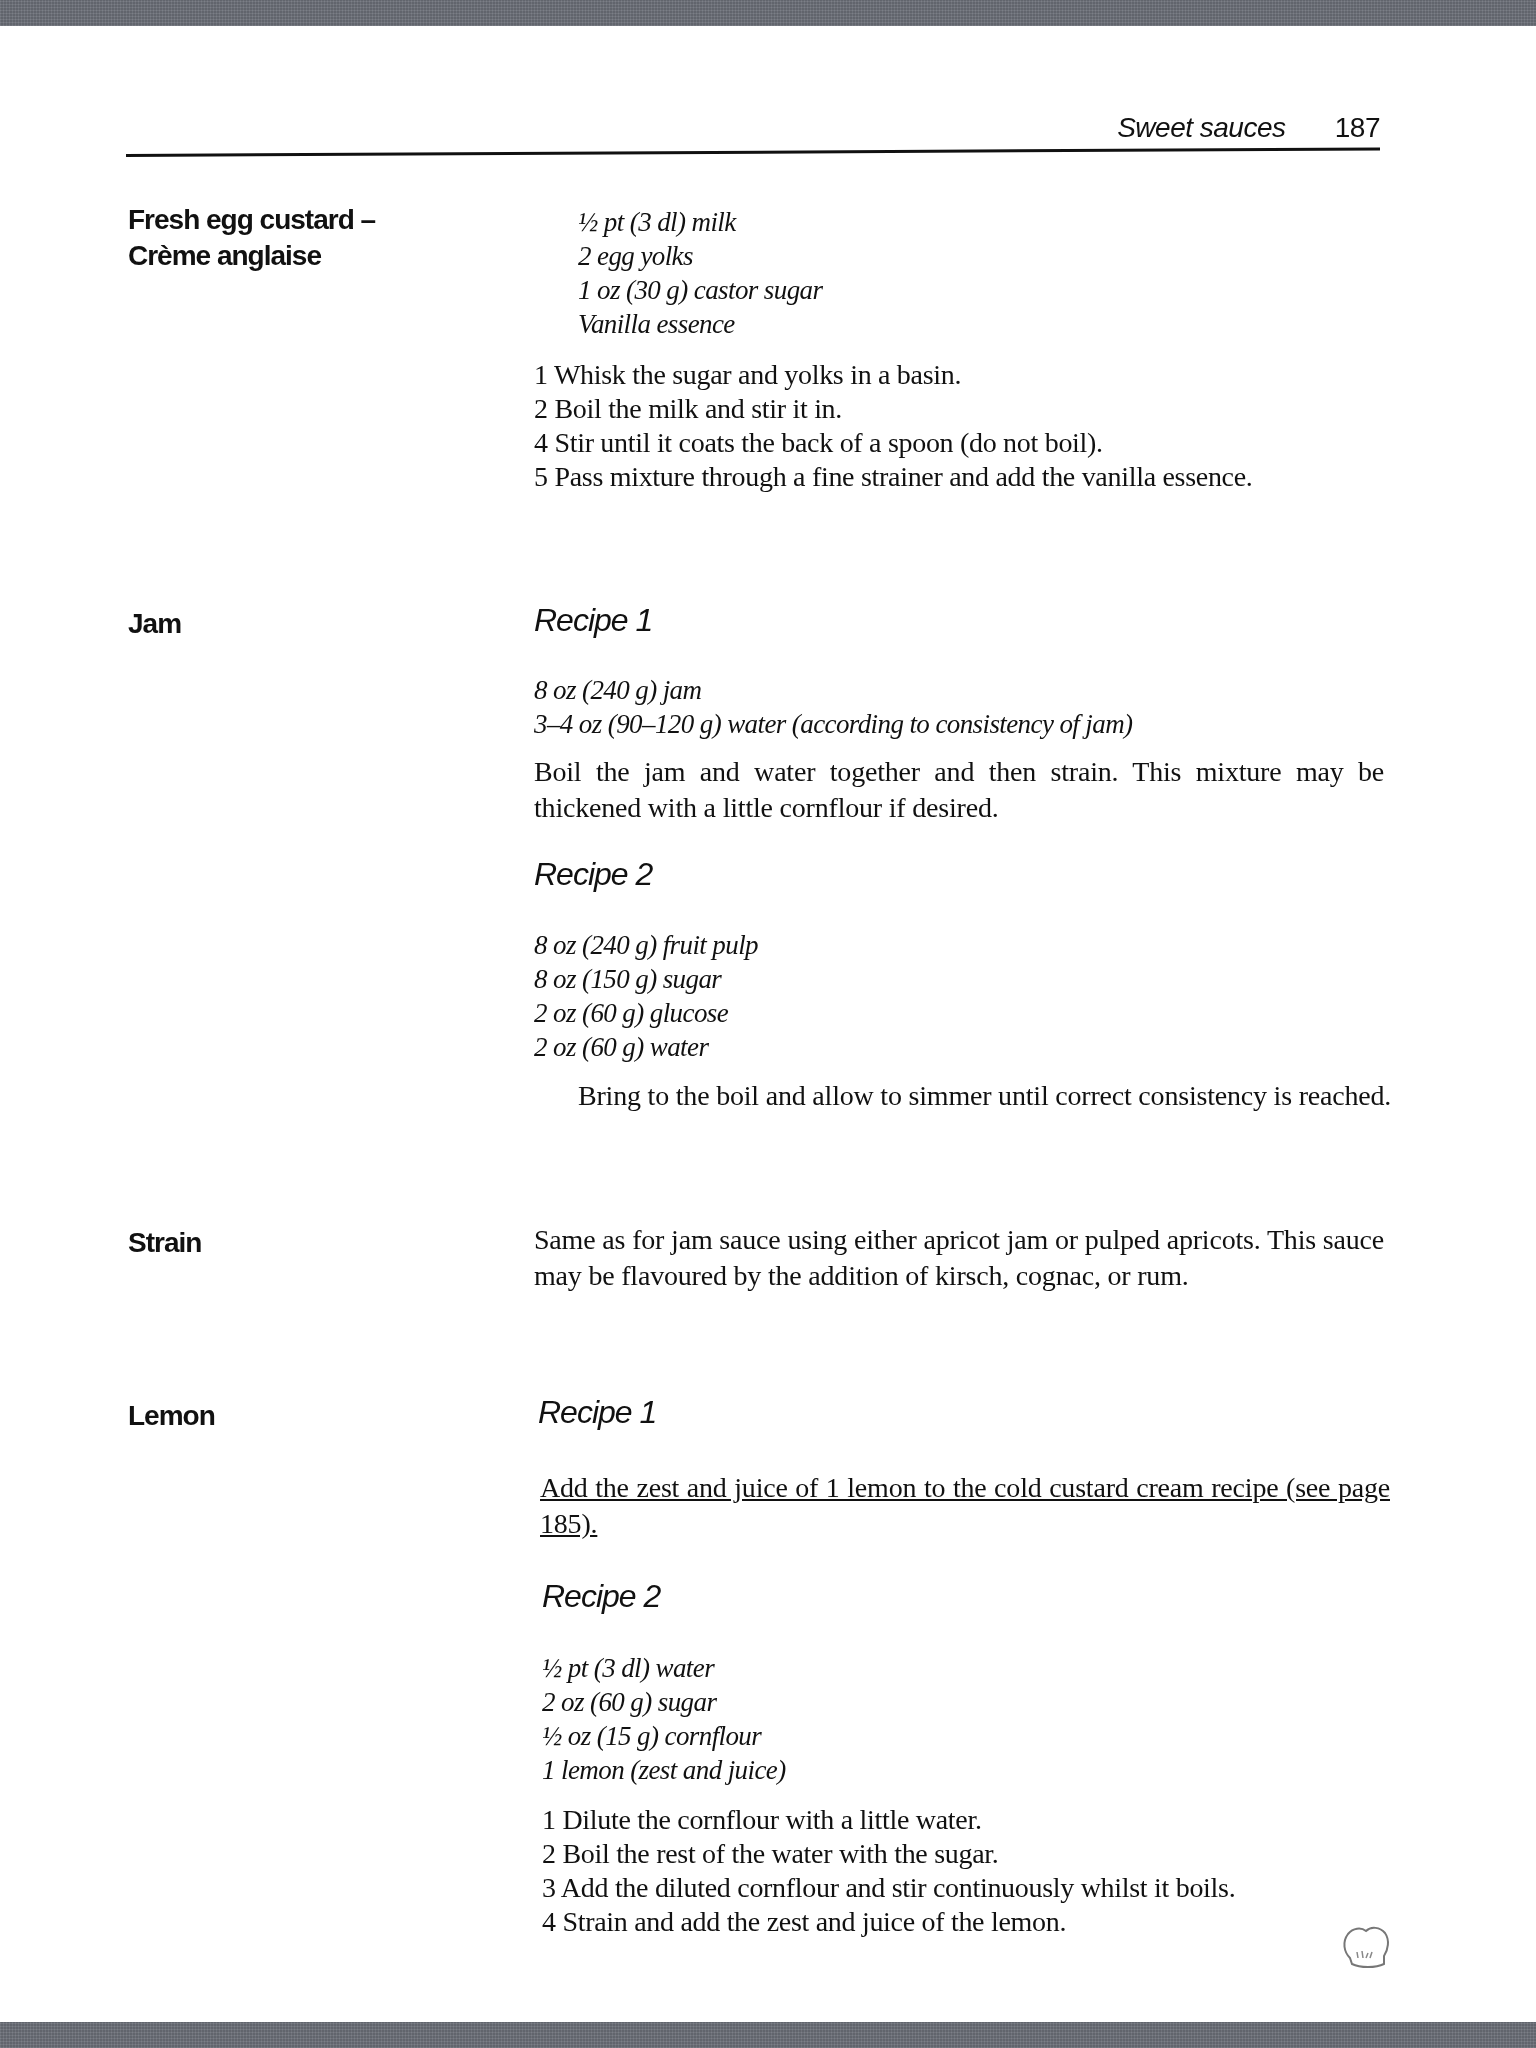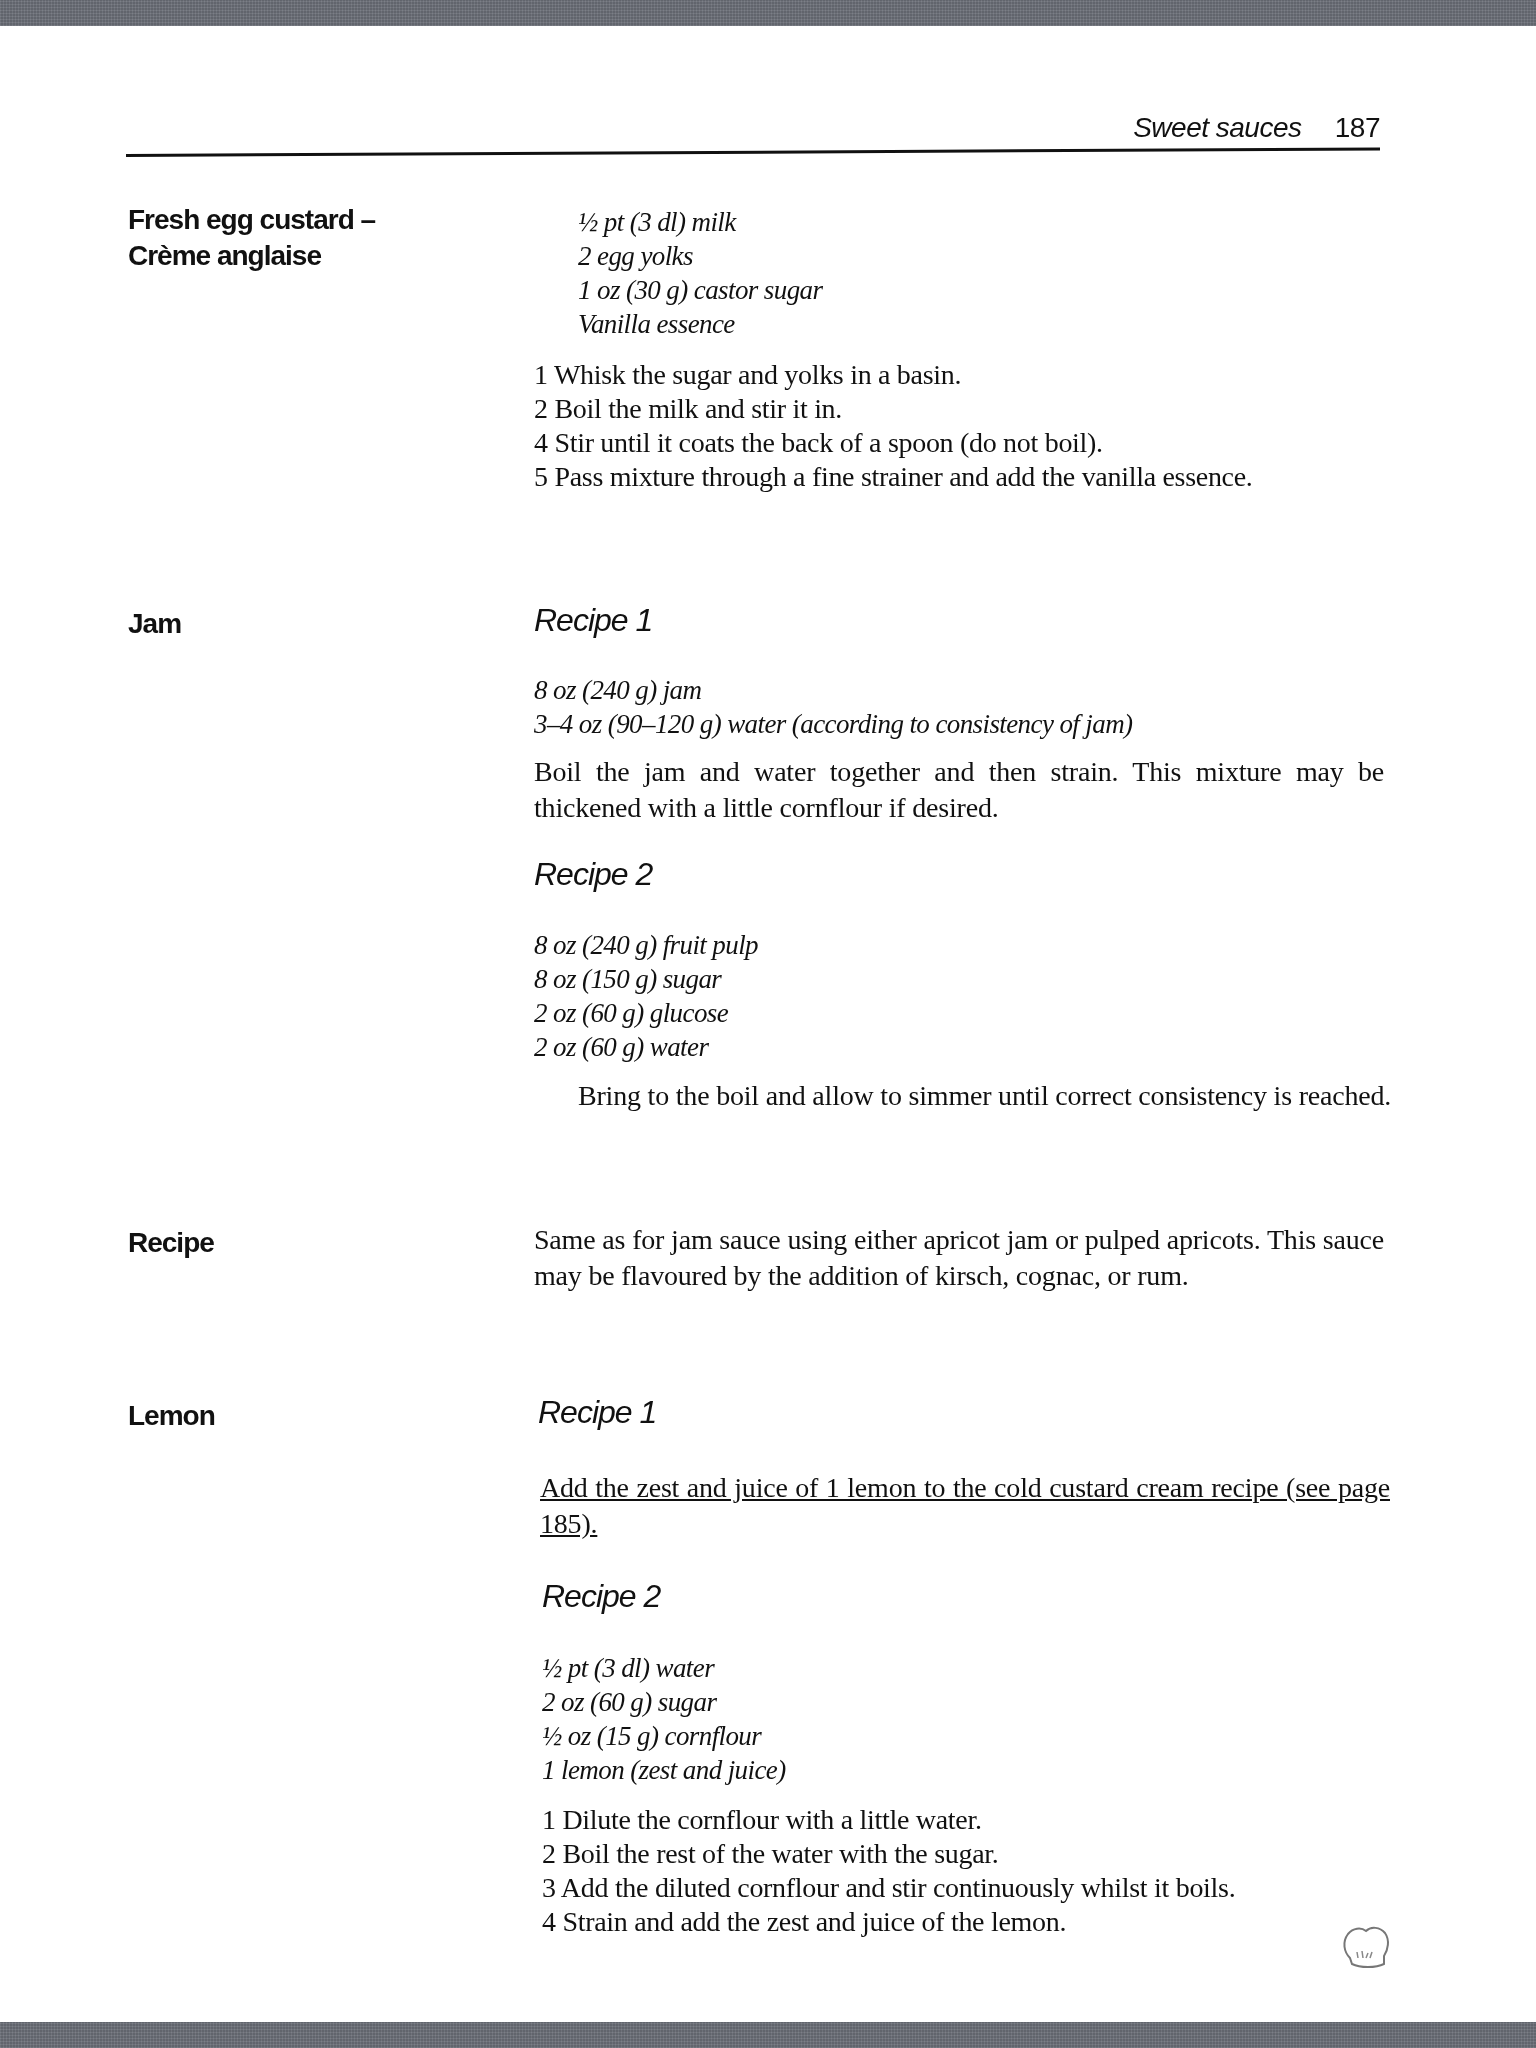--- a/index.html
+++ b/index.html
@@ -16,21 +16,21 @@
         repeating-linear-gradient(90deg, rgba(255,255,255,0.06) 0 1px, rgba(0,0,0,0.05) 1px 3px);
     }
     .bar.top { top: 0; height: 26px; }
     .bar.bottom { top: 2022px; height: 26px; }
 
     .running-head {
       position: absolute; top: 112px; right: 156px;
       font-family: "Liberation Sans", "DejaVu Sans", sans-serif;
       font-size: 28px; letter-spacing: -0.5px;
     }
-    .running-head .section { font-style: italic; margin-right: 26px; }
+    .running-head .section { font-style: italic; margin-right: 42px; }
     .head-rule {
       position: absolute; top: 154px; left: 126px; width: 1254px; height: 3px;
       background: #111; transform: rotate(-0.3deg); transform-origin: left center;
     }
 
     .entry-title {
       position: absolute; left: 128px;
       font-family: "Liberation Sans", "DejaVu Sans", sans-serif;
       font-weight: bold; font-size: 28px; line-height: 36px; letter-spacing: -1px;
     }
@@ -83,21 +83,21 @@
 <div class="block para" style="top:754px;">Boil the jam and water together and then strain. This mixture may be thickened with a little cornflour if desired.</div>
 <div class="block recipe-label" style="top:856px;">Recipe 2</div>
 <div class="block ingredients" style="top:928px;">
   <div>8 oz (240 g) fruit pulp</div>
   <div>8 oz (150 g) sugar</div>
   <div>2 oz (60 g) glucose</div>
   <div>2 oz (60 g) water</div>
 </div>
 <div class="block para" style="top:1078px;margin-left:44px;">Bring to the boil and allow to simmer until correct consistency is reached.</div>
 
-<div class="entry-title" style="top:1225px;">Recipe</div>
+<div class="entry-title" style="top:1225px;">Strain</div>
 <div class="block para" style="top:1222px;">Same as for jam sauce using either apricot jam or pulped apricots. This sauce may be flavoured by the addition of kirsch, cognac, or rum.</div>
 
 <div class="entry-title" style="top:1398px;">Lemon</div>
 <div class="block recipe-label" style="top:1394px; left:538px;">Recipe 1</div>
 <div class="block para" style="top:1470px; left:540px;text-decoration:underline;">Add the zest and juice of 1 lemon to the cold custard cream recipe (see page 185).</div>
 <div class="block recipe-label" style="top:1578px; left:542px;">Recipe 2</div>
 <div class="block ingredients" style="top:1651px; left:542px;">
   <div>½ pt (3 dl) water</div>
   <div>2 oz (60 g) sugar</div>
   <div>½ oz (15 g) cornflour</div>

